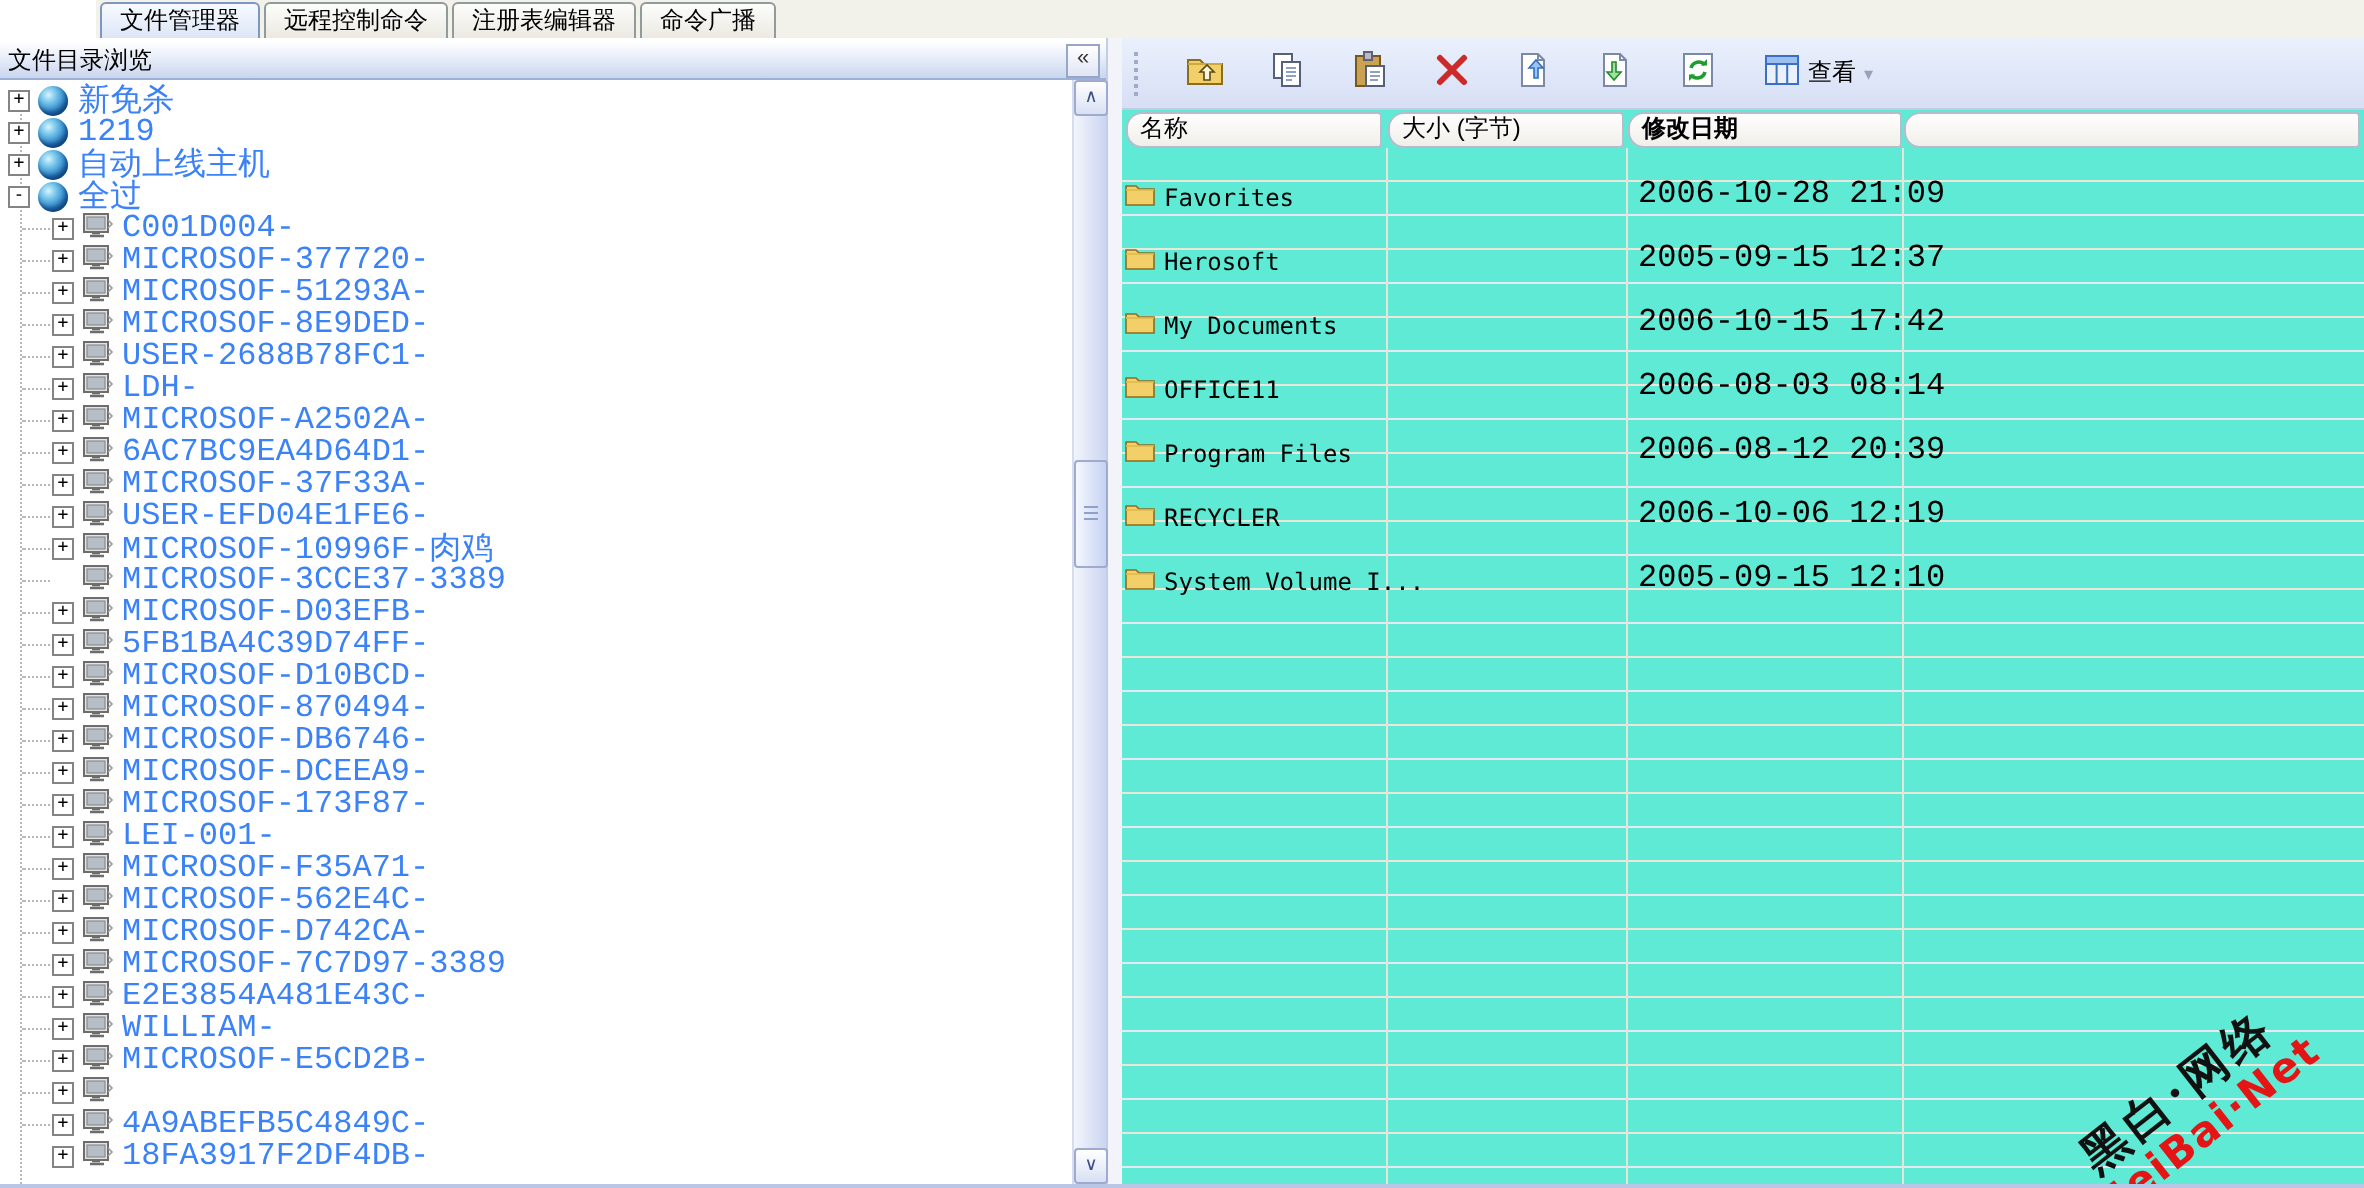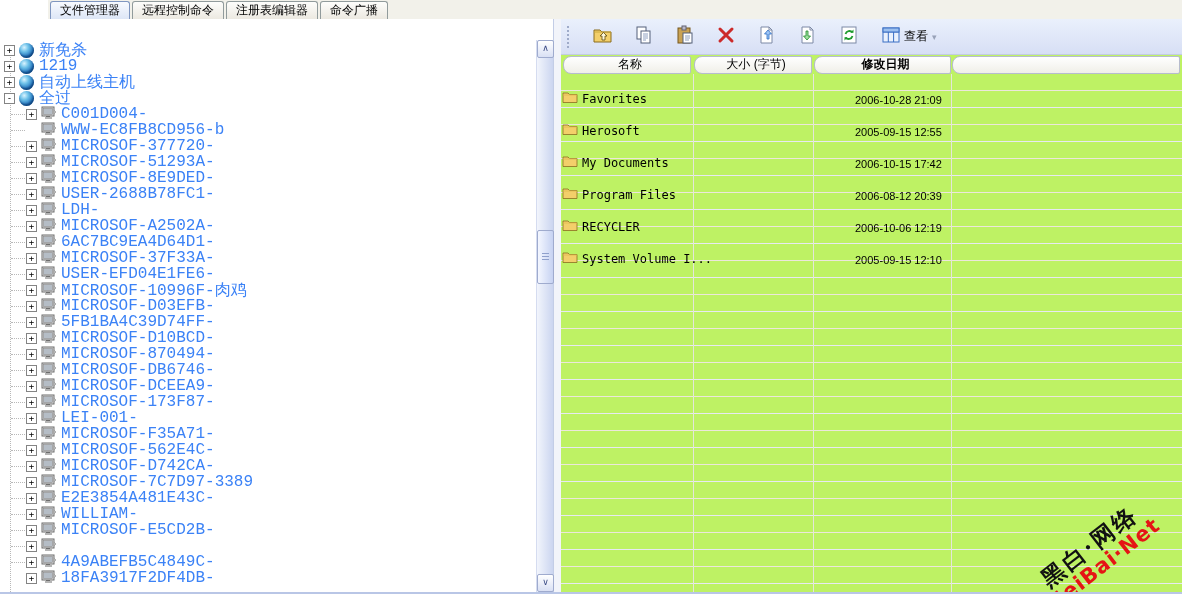--- a/index.html
+++ b/index.html
@@ -62,42 +62,42 @@
   .globe-icon{
     width:15px;height:15px;border-radius:50%;flex:0 0 auto;margin-right:5px;
     background:radial-gradient(circle at 35% 30%,#d9f4ff 0%,#6cc0e8 30%,#2e7fc4 60%,#0d4a8e 95%);
     box-shadow:inset -1px -2px 2px rgba(0,40,90,.55);
   }
   .pc-icon{flex:0 0 auto;margin-right:4px;}
   .tlabel{color:#3b82f6;font-family:Liberation Mono, monospace;font-size:16px;}
   
   .splitter{position:absolute;top:19px;left:554px;width:7px;bottom:2px;background:#f2f4fa;}
   
-  .right-panel{position:absolute;top:19px;left:561px;right:0;bottom:2px;background:#bef264;}
+  .right-panel{position:absolute;top:19px;left:561px;right:0;bottom:2px;background:#5eead4;}
   .toolbar{
     position:absolute;top:0;left:0;right:0;height:35px;
     background:linear-gradient(#eaf0fc,#d7dff5);
     border-bottom:1px solid #c2cbe2;
     display:flex;align-items:center;gap:17px;padding-left:6px;
   }
   .toolbar-grip{
     width:3px;height:22px;margin-right:2px;
     border-left:2px dotted #9fabc9;flex:0 0 auto;
   }
   .tbtn{
     width:24px;height:24px;display:flex;align-items:center;justify-content:center;
     cursor:pointer;flex:0 0 auto;
   }
   .tbtn-view{
     width:auto;padding:0 4px;display:flex;align-items:center;gap:4px;
   }
   .view-label{color:#000;}
   .drop-arrow{color:#98a2b8;font-size:9px;}
   
-  .cols{position:absolute;top:36px;left:0;right:0;height:18px;text-align:center;}
+  .cols{position:absolute;top:36px;left:0;right:0;height:18px;}
   .colh{
     position:absolute;top:1px;height:16px;line-height:15px;
     border:1px solid #b7bccd;border-radius:8px 2px 2px 8px;
     background:linear-gradient(#ffffff,#f0efe8);
     padding-left:6px;color:#000;cursor:pointer;overflow:hidden;
   }
   
   .flist{
     position:absolute;top:55px;left:0;right:0;bottom:0;overflow:hidden;
     background:
@@ -107,21 +107,21 @@
   }
   .vline{position:absolute;top:0;bottom:0;width:1px;background:#e4e6da;}
   .frow{height:32px;display:flex;align-items:flex-end;position:relative;white-space:nowrap;cursor:default;}
   .fname{
     margin-left:2px;color:#000;
     font-family:"DejaVu Sans Mono",monospace;font-size:12px;
   }
   .folder-icon{flex:0 0 auto;margin-left:1px;margin-right:2px;}
   .fdate{
     position:absolute;left:258px;color:#000;
-    font-family:Liberation Sans, sans-serif;font-size:11px;margin-left:36px;
+    font-family:Liberation Mono, monospace;font-size:16px;
   }
   .fsize{position:absolute;left:136px;color:#000;font-family:"DejaVu Sans Mono",monospace;}
   
   .vscroll{
     position:absolute;top:21px;right:0;width:16px;bottom:0;
     background:linear-gradient(to right,#f2f5fc,#cbd5f0);
     border-left:1px solid #d5dcf0;
   }
   .sbtn{
     position:absolute;left:0;width:15px;height:16px;
@@ -155,20 +155,24 @@
 <body>
 
 <div class="tabbar">
   <div class="tab active">文件管理器</div>
   <div class="tab">远程控制命令</div>
   <div class="tab">注册表编辑器</div>
   <div class="tab">命令广播</div>
 </div>
 
 <div class="left-panel">
+  <div class="tree-header">
+    <span>文件目录浏览</span>
+    <span class="collapse-btn">«</span>
+  </div>
   <div class="tree">
     <div class="tree-guide"></div>
 
   <div class="trow lvl1">
     <span class="tbox">+</span>
     <span class="globe-icon"></span>
     <span class="tlabel">新免杀</span>
   </div>
 
   <div class="trow lvl1">
@@ -196,174 +200,174 @@
       <svg width="16" height="14" viewBox="0 0 16 14">
         <rect x="1" y="1" width="12" height="9" fill="#e3e3e3" stroke="#6d6d6d"></rect>
         <rect x="2.5" y="2.5" width="9" height="6" fill="#b5bdc6" stroke="#8a8a8a" stroke-width="0.6"></rect>
         <path d="M5 10.5 h4 M4 12 h7" stroke="#6d6d6d" stroke-width="1.2"></path>
         <path d="M13 4 l2 2 -2 2" fill="none" stroke="#9a9a9a" stroke-width="0.8"></path>
       </svg>
     </span>
     <span class="tlabel">C001D004-</span>
   </div>
 
+
+  <div class="trow lvl2">
+    <span class="hstub"></span>
+    <span class="tbox">+</span>
+    <span class="pc-icon">
+      <svg width="16" height="14" viewBox="0 0 16 14">
+        <rect x="1" y="1" width="12" height="9" fill="#e3e3e3" stroke="#6d6d6d"></rect>
+        <rect x="2.5" y="2.5" width="9" height="6" fill="#b5bdc6" stroke="#8a8a8a" stroke-width="0.6"></rect>
+        <path d="M5 10.5 h4 M4 12 h7" stroke="#6d6d6d" stroke-width="1.2"></path>
+        <path d="M13 4 l2 2 -2 2" fill="none" stroke="#9a9a9a" stroke-width="0.8"></path>
+      </svg>
+    </span>
+    <span class="tlabel">MICROSOF-377720-</span>
+  </div>
+
+  <div class="trow lvl2">
+    <span class="hstub"></span>
+    <span class="tbox">+</span>
+    <span class="pc-icon">
+      <svg width="16" height="14" viewBox="0 0 16 14">
+        <rect x="1" y="1" width="12" height="9" fill="#e3e3e3" stroke="#6d6d6d"></rect>
+        <rect x="2.5" y="2.5" width="9" height="6" fill="#b5bdc6" stroke="#8a8a8a" stroke-width="0.6"></rect>
+        <path d="M5 10.5 h4 M4 12 h7" stroke="#6d6d6d" stroke-width="1.2"></path>
+        <path d="M13 4 l2 2 -2 2" fill="none" stroke="#9a9a9a" stroke-width="0.8"></path>
+      </svg>
+    </span>
+    <span class="tlabel">MICROSOF-51293A-</span>
+  </div>
+
+  <div class="trow lvl2">
+    <span class="hstub"></span>
+    <span class="tbox">+</span>
+    <span class="pc-icon">
+      <svg width="16" height="14" viewBox="0 0 16 14">
+        <rect x="1" y="1" width="12" height="9" fill="#e3e3e3" stroke="#6d6d6d"></rect>
+        <rect x="2.5" y="2.5" width="9" height="6" fill="#b5bdc6" stroke="#8a8a8a" stroke-width="0.6"></rect>
+        <path d="M5 10.5 h4 M4 12 h7" stroke="#6d6d6d" stroke-width="1.2"></path>
+        <path d="M13 4 l2 2 -2 2" fill="none" stroke="#9a9a9a" stroke-width="0.8"></path>
+      </svg>
+    </span>
+    <span class="tlabel">MICROSOF-8E9DED-</span>
+  </div>
+
+  <div class="trow lvl2">
+    <span class="hstub"></span>
+    <span class="tbox">+</span>
+    <span class="pc-icon">
+      <svg width="16" height="14" viewBox="0 0 16 14">
+        <rect x="1" y="1" width="12" height="9" fill="#e3e3e3" stroke="#6d6d6d"></rect>
+        <rect x="2.5" y="2.5" width="9" height="6" fill="#b5bdc6" stroke="#8a8a8a" stroke-width="0.6"></rect>
+        <path d="M5 10.5 h4 M4 12 h7" stroke="#6d6d6d" stroke-width="1.2"></path>
+        <path d="M13 4 l2 2 -2 2" fill="none" stroke="#9a9a9a" stroke-width="0.8"></path>
+      </svg>
+    </span>
+    <span class="tlabel">USER-2688B78FC1-</span>
+  </div>
+
+  <div class="trow lvl2">
+    <span class="hstub"></span>
+    <span class="tbox">+</span>
+    <span class="pc-icon">
+      <svg width="16" height="14" viewBox="0 0 16 14">
+        <rect x="1" y="1" width="12" height="9" fill="#e3e3e3" stroke="#6d6d6d"></rect>
+        <rect x="2.5" y="2.5" width="9" height="6" fill="#b5bdc6" stroke="#8a8a8a" stroke-width="0.6"></rect>
+        <path d="M5 10.5 h4 M4 12 h7" stroke="#6d6d6d" stroke-width="1.2"></path>
+        <path d="M13 4 l2 2 -2 2" fill="none" stroke="#9a9a9a" stroke-width="0.8"></path>
+      </svg>
+    </span>
+    <span class="tlabel">LDH-</span>
+  </div>
+
+  <div class="trow lvl2">
+    <span class="hstub"></span>
+    <span class="tbox">+</span>
+    <span class="pc-icon">
+      <svg width="16" height="14" viewBox="0 0 16 14">
+        <rect x="1" y="1" width="12" height="9" fill="#e3e3e3" stroke="#6d6d6d"></rect>
+        <rect x="2.5" y="2.5" width="9" height="6" fill="#b5bdc6" stroke="#8a8a8a" stroke-width="0.6"></rect>
+        <path d="M5 10.5 h4 M4 12 h7" stroke="#6d6d6d" stroke-width="1.2"></path>
+        <path d="M13 4 l2 2 -2 2" fill="none" stroke="#9a9a9a" stroke-width="0.8"></path>
+      </svg>
+    </span>
+    <span class="tlabel">MICROSOF-A2502A-</span>
+  </div>
+
+  <div class="trow lvl2">
+    <span class="hstub"></span>
+    <span class="tbox">+</span>
+    <span class="pc-icon">
+      <svg width="16" height="14" viewBox="0 0 16 14">
+        <rect x="1" y="1" width="12" height="9" fill="#e3e3e3" stroke="#6d6d6d"></rect>
+        <rect x="2.5" y="2.5" width="9" height="6" fill="#b5bdc6" stroke="#8a8a8a" stroke-width="0.6"></rect>
+        <path d="M5 10.5 h4 M4 12 h7" stroke="#6d6d6d" stroke-width="1.2"></path>
+        <path d="M13 4 l2 2 -2 2" fill="none" stroke="#9a9a9a" stroke-width="0.8"></path>
+      </svg>
+    </span>
+    <span class="tlabel">6AC7BC9EA4D64D1-</span>
+  </div>
+
+  <div class="trow lvl2">
+    <span class="hstub"></span>
+    <span class="tbox">+</span>
+    <span class="pc-icon">
+      <svg width="16" height="14" viewBox="0 0 16 14">
+        <rect x="1" y="1" width="12" height="9" fill="#e3e3e3" stroke="#6d6d6d"></rect>
+        <rect x="2.5" y="2.5" width="9" height="6" fill="#b5bdc6" stroke="#8a8a8a" stroke-width="0.6"></rect>
+        <path d="M5 10.5 h4 M4 12 h7" stroke="#6d6d6d" stroke-width="1.2"></path>
+        <path d="M13 4 l2 2 -2 2" fill="none" stroke="#9a9a9a" stroke-width="0.8"></path>
+      </svg>
+    </span>
+    <span class="tlabel">MICROSOF-37F33A-</span>
+  </div>
+
+  <div class="trow lvl2">
+    <span class="hstub"></span>
+    <span class="tbox">+</span>
+    <span class="pc-icon">
+      <svg width="16" height="14" viewBox="0 0 16 14">
+        <rect x="1" y="1" width="12" height="9" fill="#e3e3e3" stroke="#6d6d6d"></rect>
+        <rect x="2.5" y="2.5" width="9" height="6" fill="#b5bdc6" stroke="#8a8a8a" stroke-width="0.6"></rect>
+        <path d="M5 10.5 h4 M4 12 h7" stroke="#6d6d6d" stroke-width="1.2"></path>
+        <path d="M13 4 l2 2 -2 2" fill="none" stroke="#9a9a9a" stroke-width="0.8"></path>
+      </svg>
+    </span>
+    <span class="tlabel">USER-EFD04E1FE6-</span>
+  </div>
+
+  <div class="trow lvl2">
+    <span class="hstub"></span>
+    <span class="tbox">+</span>
+    <span class="pc-icon">
+      <svg width="16" height="14" viewBox="0 0 16 14">
+        <rect x="1" y="1" width="12" height="9" fill="#e3e3e3" stroke="#6d6d6d"></rect>
+        <rect x="2.5" y="2.5" width="9" height="6" fill="#b5bdc6" stroke="#8a8a8a" stroke-width="0.6"></rect>
+        <path d="M5 10.5 h4 M4 12 h7" stroke="#6d6d6d" stroke-width="1.2"></path>
+        <path d="M13 4 l2 2 -2 2" fill="none" stroke="#9a9a9a" stroke-width="0.8"></path>
+      </svg>
+    </span>
+    <span class="tlabel">MICROSOF-10996F-肉鸡</span>
+  </div>
+
   <div class="trow lvl2">
     <span class="hstub"></span>
     <span class="tbox hidden">+</span>
     <span class="pc-icon">
       <svg width="16" height="14" viewBox="0 0 16 14">
         <rect x="1" y="1" width="12" height="9" fill="#e3e3e3" stroke="#6d6d6d"></rect>
         <rect x="2.5" y="2.5" width="9" height="6" fill="#b5bdc6" stroke="#8a8a8a" stroke-width="0.6"></rect>
         <path d="M5 10.5 h4 M4 12 h7" stroke="#6d6d6d" stroke-width="1.2"></path>
         <path d="M13 4 l2 2 -2 2" fill="none" stroke="#9a9a9a" stroke-width="0.8"></path>
       </svg>
     </span>
-    <span class="tlabel">WWW-EC8FB8CD956-b</span>
-  </div>
-
-  <div class="trow lvl2">
-    <span class="hstub"></span>
-    <span class="tbox">+</span>
-    <span class="pc-icon">
-      <svg width="16" height="14" viewBox="0 0 16 14">
-        <rect x="1" y="1" width="12" height="9" fill="#e3e3e3" stroke="#6d6d6d"></rect>
-        <rect x="2.5" y="2.5" width="9" height="6" fill="#b5bdc6" stroke="#8a8a8a" stroke-width="0.6"></rect>
-        <path d="M5 10.5 h4 M4 12 h7" stroke="#6d6d6d" stroke-width="1.2"></path>
-        <path d="M13 4 l2 2 -2 2" fill="none" stroke="#9a9a9a" stroke-width="0.8"></path>
-      </svg>
-    </span>
-    <span class="tlabel">MICROSOF-377720-</span>
-  </div>
-
-  <div class="trow lvl2">
-    <span class="hstub"></span>
-    <span class="tbox">+</span>
-    <span class="pc-icon">
-      <svg width="16" height="14" viewBox="0 0 16 14">
-        <rect x="1" y="1" width="12" height="9" fill="#e3e3e3" stroke="#6d6d6d"></rect>
-        <rect x="2.5" y="2.5" width="9" height="6" fill="#b5bdc6" stroke="#8a8a8a" stroke-width="0.6"></rect>
-        <path d="M5 10.5 h4 M4 12 h7" stroke="#6d6d6d" stroke-width="1.2"></path>
-        <path d="M13 4 l2 2 -2 2" fill="none" stroke="#9a9a9a" stroke-width="0.8"></path>
-      </svg>
-    </span>
-    <span class="tlabel">MICROSOF-51293A-</span>
-  </div>
-
-  <div class="trow lvl2">
-    <span class="hstub"></span>
-    <span class="tbox">+</span>
-    <span class="pc-icon">
-      <svg width="16" height="14" viewBox="0 0 16 14">
-        <rect x="1" y="1" width="12" height="9" fill="#e3e3e3" stroke="#6d6d6d"></rect>
-        <rect x="2.5" y="2.5" width="9" height="6" fill="#b5bdc6" stroke="#8a8a8a" stroke-width="0.6"></rect>
-        <path d="M5 10.5 h4 M4 12 h7" stroke="#6d6d6d" stroke-width="1.2"></path>
-        <path d="M13 4 l2 2 -2 2" fill="none" stroke="#9a9a9a" stroke-width="0.8"></path>
-      </svg>
-    </span>
-    <span class="tlabel">MICROSOF-8E9DED-</span>
-  </div>
-
-  <div class="trow lvl2">
-    <span class="hstub"></span>
-    <span class="tbox">+</span>
-    <span class="pc-icon">
-      <svg width="16" height="14" viewBox="0 0 16 14">
-        <rect x="1" y="1" width="12" height="9" fill="#e3e3e3" stroke="#6d6d6d"></rect>
-        <rect x="2.5" y="2.5" width="9" height="6" fill="#b5bdc6" stroke="#8a8a8a" stroke-width="0.6"></rect>
-        <path d="M5 10.5 h4 M4 12 h7" stroke="#6d6d6d" stroke-width="1.2"></path>
-        <path d="M13 4 l2 2 -2 2" fill="none" stroke="#9a9a9a" stroke-width="0.8"></path>
-      </svg>
-    </span>
-    <span class="tlabel">USER-2688B78FC1-</span>
-  </div>
-
-  <div class="trow lvl2">
-    <span class="hstub"></span>
-    <span class="tbox">+</span>
-    <span class="pc-icon">
-      <svg width="16" height="14" viewBox="0 0 16 14">
-        <rect x="1" y="1" width="12" height="9" fill="#e3e3e3" stroke="#6d6d6d"></rect>
-        <rect x="2.5" y="2.5" width="9" height="6" fill="#b5bdc6" stroke="#8a8a8a" stroke-width="0.6"></rect>
-        <path d="M5 10.5 h4 M4 12 h7" stroke="#6d6d6d" stroke-width="1.2"></path>
-        <path d="M13 4 l2 2 -2 2" fill="none" stroke="#9a9a9a" stroke-width="0.8"></path>
-      </svg>
-    </span>
-    <span class="tlabel">LDH-</span>
-  </div>
-
-  <div class="trow lvl2">
-    <span class="hstub"></span>
-    <span class="tbox">+</span>
-    <span class="pc-icon">
-      <svg width="16" height="14" viewBox="0 0 16 14">
-        <rect x="1" y="1" width="12" height="9" fill="#e3e3e3" stroke="#6d6d6d"></rect>
-        <rect x="2.5" y="2.5" width="9" height="6" fill="#b5bdc6" stroke="#8a8a8a" stroke-width="0.6"></rect>
-        <path d="M5 10.5 h4 M4 12 h7" stroke="#6d6d6d" stroke-width="1.2"></path>
-        <path d="M13 4 l2 2 -2 2" fill="none" stroke="#9a9a9a" stroke-width="0.8"></path>
-      </svg>
-    </span>
-    <span class="tlabel">MICROSOF-A2502A-</span>
-  </div>
-
-  <div class="trow lvl2">
-    <span class="hstub"></span>
-    <span class="tbox">+</span>
-    <span class="pc-icon">
-      <svg width="16" height="14" viewBox="0 0 16 14">
-        <rect x="1" y="1" width="12" height="9" fill="#e3e3e3" stroke="#6d6d6d"></rect>
-        <rect x="2.5" y="2.5" width="9" height="6" fill="#b5bdc6" stroke="#8a8a8a" stroke-width="0.6"></rect>
-        <path d="M5 10.5 h4 M4 12 h7" stroke="#6d6d6d" stroke-width="1.2"></path>
-        <path d="M13 4 l2 2 -2 2" fill="none" stroke="#9a9a9a" stroke-width="0.8"></path>
-      </svg>
-    </span>
-    <span class="tlabel">6AC7BC9EA4D64D1-</span>
-  </div>
-
-  <div class="trow lvl2">
-    <span class="hstub"></span>
-    <span class="tbox">+</span>
-    <span class="pc-icon">
-      <svg width="16" height="14" viewBox="0 0 16 14">
-        <rect x="1" y="1" width="12" height="9" fill="#e3e3e3" stroke="#6d6d6d"></rect>
-        <rect x="2.5" y="2.5" width="9" height="6" fill="#b5bdc6" stroke="#8a8a8a" stroke-width="0.6"></rect>
-        <path d="M5 10.5 h4 M4 12 h7" stroke="#6d6d6d" stroke-width="1.2"></path>
-        <path d="M13 4 l2 2 -2 2" fill="none" stroke="#9a9a9a" stroke-width="0.8"></path>
-      </svg>
-    </span>
-    <span class="tlabel">MICROSOF-37F33A-</span>
-  </div>
-
-  <div class="trow lvl2">
-    <span class="hstub"></span>
-    <span class="tbox">+</span>
-    <span class="pc-icon">
-      <svg width="16" height="14" viewBox="0 0 16 14">
-        <rect x="1" y="1" width="12" height="9" fill="#e3e3e3" stroke="#6d6d6d"></rect>
-        <rect x="2.5" y="2.5" width="9" height="6" fill="#b5bdc6" stroke="#8a8a8a" stroke-width="0.6"></rect>
-        <path d="M5 10.5 h4 M4 12 h7" stroke="#6d6d6d" stroke-width="1.2"></path>
-        <path d="M13 4 l2 2 -2 2" fill="none" stroke="#9a9a9a" stroke-width="0.8"></path>
-      </svg>
-    </span>
-    <span class="tlabel">USER-EFD04E1FE6-</span>
-  </div>
-
-  <div class="trow lvl2">
-    <span class="hstub"></span>
-    <span class="tbox">+</span>
-    <span class="pc-icon">
-      <svg width="16" height="14" viewBox="0 0 16 14">
-        <rect x="1" y="1" width="12" height="9" fill="#e3e3e3" stroke="#6d6d6d"></rect>
-        <rect x="2.5" y="2.5" width="9" height="6" fill="#b5bdc6" stroke="#8a8a8a" stroke-width="0.6"></rect>
-        <path d="M5 10.5 h4 M4 12 h7" stroke="#6d6d6d" stroke-width="1.2"></path>
-        <path d="M13 4 l2 2 -2 2" fill="none" stroke="#9a9a9a" stroke-width="0.8"></path>
-      </svg>
-    </span>
-    <span class="tlabel">MICROSOF-10996F-肉鸡</span>
-  </div>
-
+    <span class="tlabel">MICROSOF-3CCE37-3389</span>
+  </div>
 
   <div class="trow lvl2">
     <span class="hstub"></span>
     <span class="tbox">+</span>
     <span class="pc-icon">
       <svg width="16" height="14" viewBox="0 0 16 14">
         <rect x="1" y="1" width="12" height="9" fill="#e3e3e3" stroke="#6d6d6d"></rect>
         <rect x="2.5" y="2.5" width="9" height="6" fill="#b5bdc6" stroke="#8a8a8a" stroke-width="0.6"></rect>
         <path d="M5 10.5 h4 M4 12 h7" stroke="#6d6d6d" stroke-width="1.2"></path>
         <path d="M13 4 l2 2 -2 2" fill="none" stroke="#9a9a9a" stroke-width="0.8"></path>
@@ -733,67 +737,78 @@
 
   <div class="frow">
     <span class="folder-icon">
       <svg width="16" height="13" viewBox="0 0 16 13">
         <path d="M1 3 h5 l1.5 1.5 H15 v8 H1 z" fill="#f3cf6a" stroke="#8a6d1f" stroke-width="0.8"></path>
         <path d="M1 5 h14" stroke="#e0b94e" stroke-width="0.8"></path>
       </svg>
     </span>
     <span class="fname">Herosoft</span>
     <span class="fsize"></span>
-    <span class="fdate">2005-09-15 12:55</span>
+    <span class="fdate">2005-09-15 12:37</span>
   </div>
 
   <div class="frow">
     <span class="folder-icon">
       <svg width="16" height="13" viewBox="0 0 16 13">
         <path d="M1 3 h5 l1.5 1.5 H15 v8 H1 z" fill="#f3cf6a" stroke="#8a6d1f" stroke-width="0.8"></path>
         <path d="M1 5 h14" stroke="#e0b94e" stroke-width="0.8"></path>
       </svg>
     </span>
     <span class="fname">My Documents</span>
     <span class="fsize"></span>
     <span class="fdate">2006-10-15 17:42</span>
   </div>
 
-
   <div class="frow">
     <span class="folder-icon">
       <svg width="16" height="13" viewBox="0 0 16 13">
         <path d="M1 3 h5 l1.5 1.5 H15 v8 H1 z" fill="#f3cf6a" stroke="#8a6d1f" stroke-width="0.8"></path>
         <path d="M1 5 h14" stroke="#e0b94e" stroke-width="0.8"></path>
       </svg>
     </span>
-    <span class="fname">Program Files</span>
+    <span class="fname">OFFICE11</span>
     <span class="fsize"></span>
-    <span class="fdate">2006-08-12 20:39</span>
+    <span class="fdate">2006-08-03 08:14</span>
   </div>
 
   <div class="frow">
     <span class="folder-icon">
       <svg width="16" height="13" viewBox="0 0 16 13">
         <path d="M1 3 h5 l1.5 1.5 H15 v8 H1 z" fill="#f3cf6a" stroke="#8a6d1f" stroke-width="0.8"></path>
         <path d="M1 5 h14" stroke="#e0b94e" stroke-width="0.8"></path>
       </svg>
     </span>
-    <span class="fname">RECYCLER</span>
+    <span class="fname">Program Files</span>
     <span class="fsize"></span>
-    <span class="fdate">2006-10-06 12:19</span>
+    <span class="fdate">2006-08-12 20:39</span>
   </div>
 
   <div class="frow">
     <span class="folder-icon">
       <svg width="16" height="13" viewBox="0 0 16 13">
         <path d="M1 3 h5 l1.5 1.5 H15 v8 H1 z" fill="#f3cf6a" stroke="#8a6d1f" stroke-width="0.8"></path>
         <path d="M1 5 h14" stroke="#e0b94e" stroke-width="0.8"></path>
       </svg>
     </span>
+    <span class="fname">RECYCLER</span>
+    <span class="fsize"></span>
+    <span class="fdate">2006-10-06 12:19</span>
+  </div>
+
+  <div class="frow">
+    <span class="folder-icon">
+      <svg width="16" height="13" viewBox="0 0 16 13">
+        <path d="M1 3 h5 l1.5 1.5 H15 v8 H1 z" fill="#f3cf6a" stroke="#8a6d1f" stroke-width="0.8"></path>
+        <path d="M1 5 h14" stroke="#e0b94e" stroke-width="0.8"></path>
+      </svg>
+    </span>
     <span class="fname">System Volume I...</span>
     <span class="fsize"></span>
     <span class="fdate">2005-09-15 12:10</span>
   </div>
 </div>
 
   <div class="watermark">
     <div class="wm1">黑白·网络</div>
     <div class="wm2">HeiBai·Net</div>
   </div>

